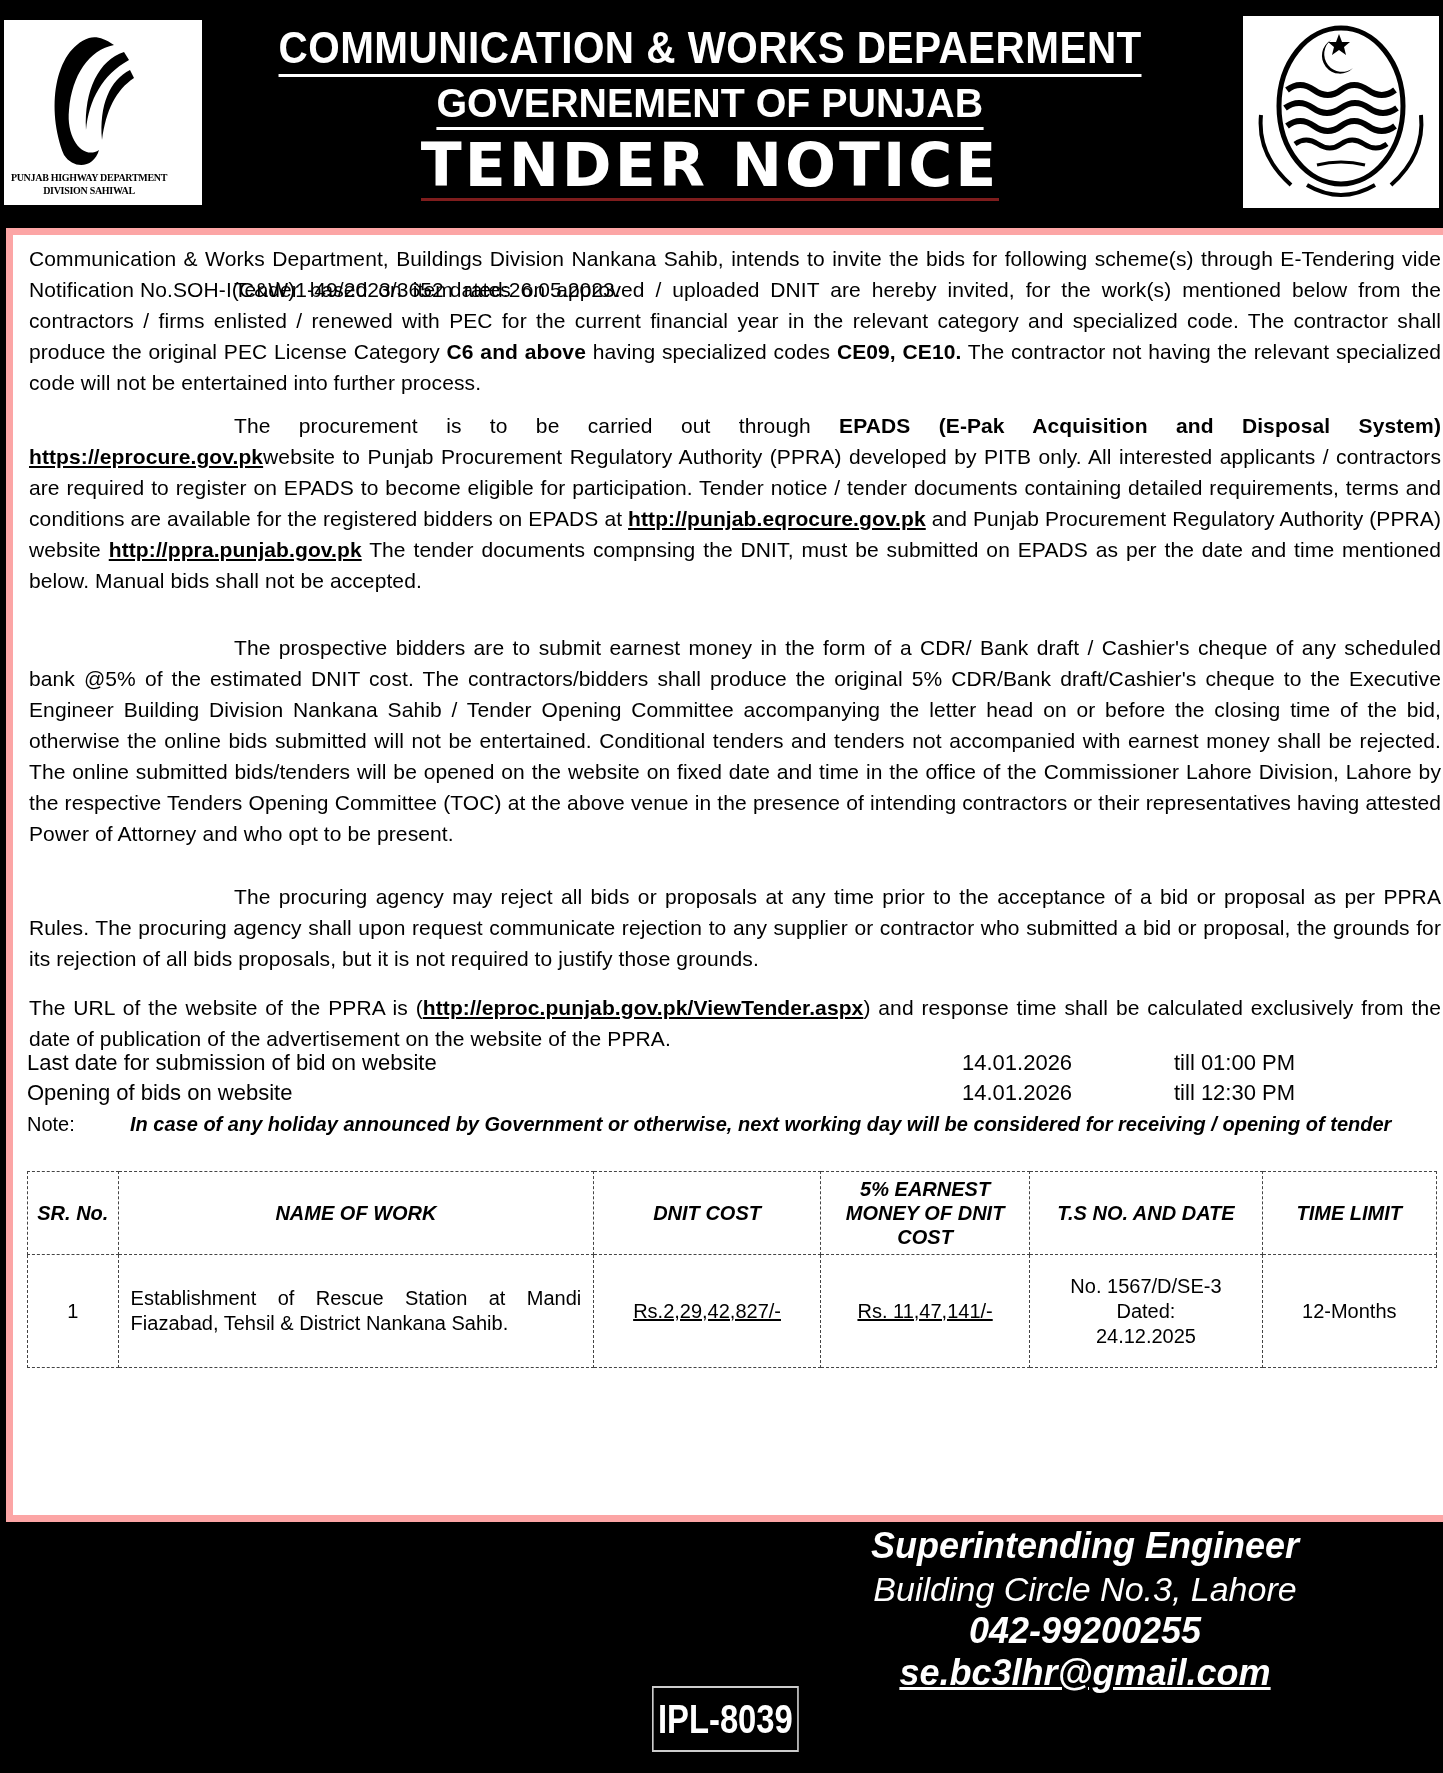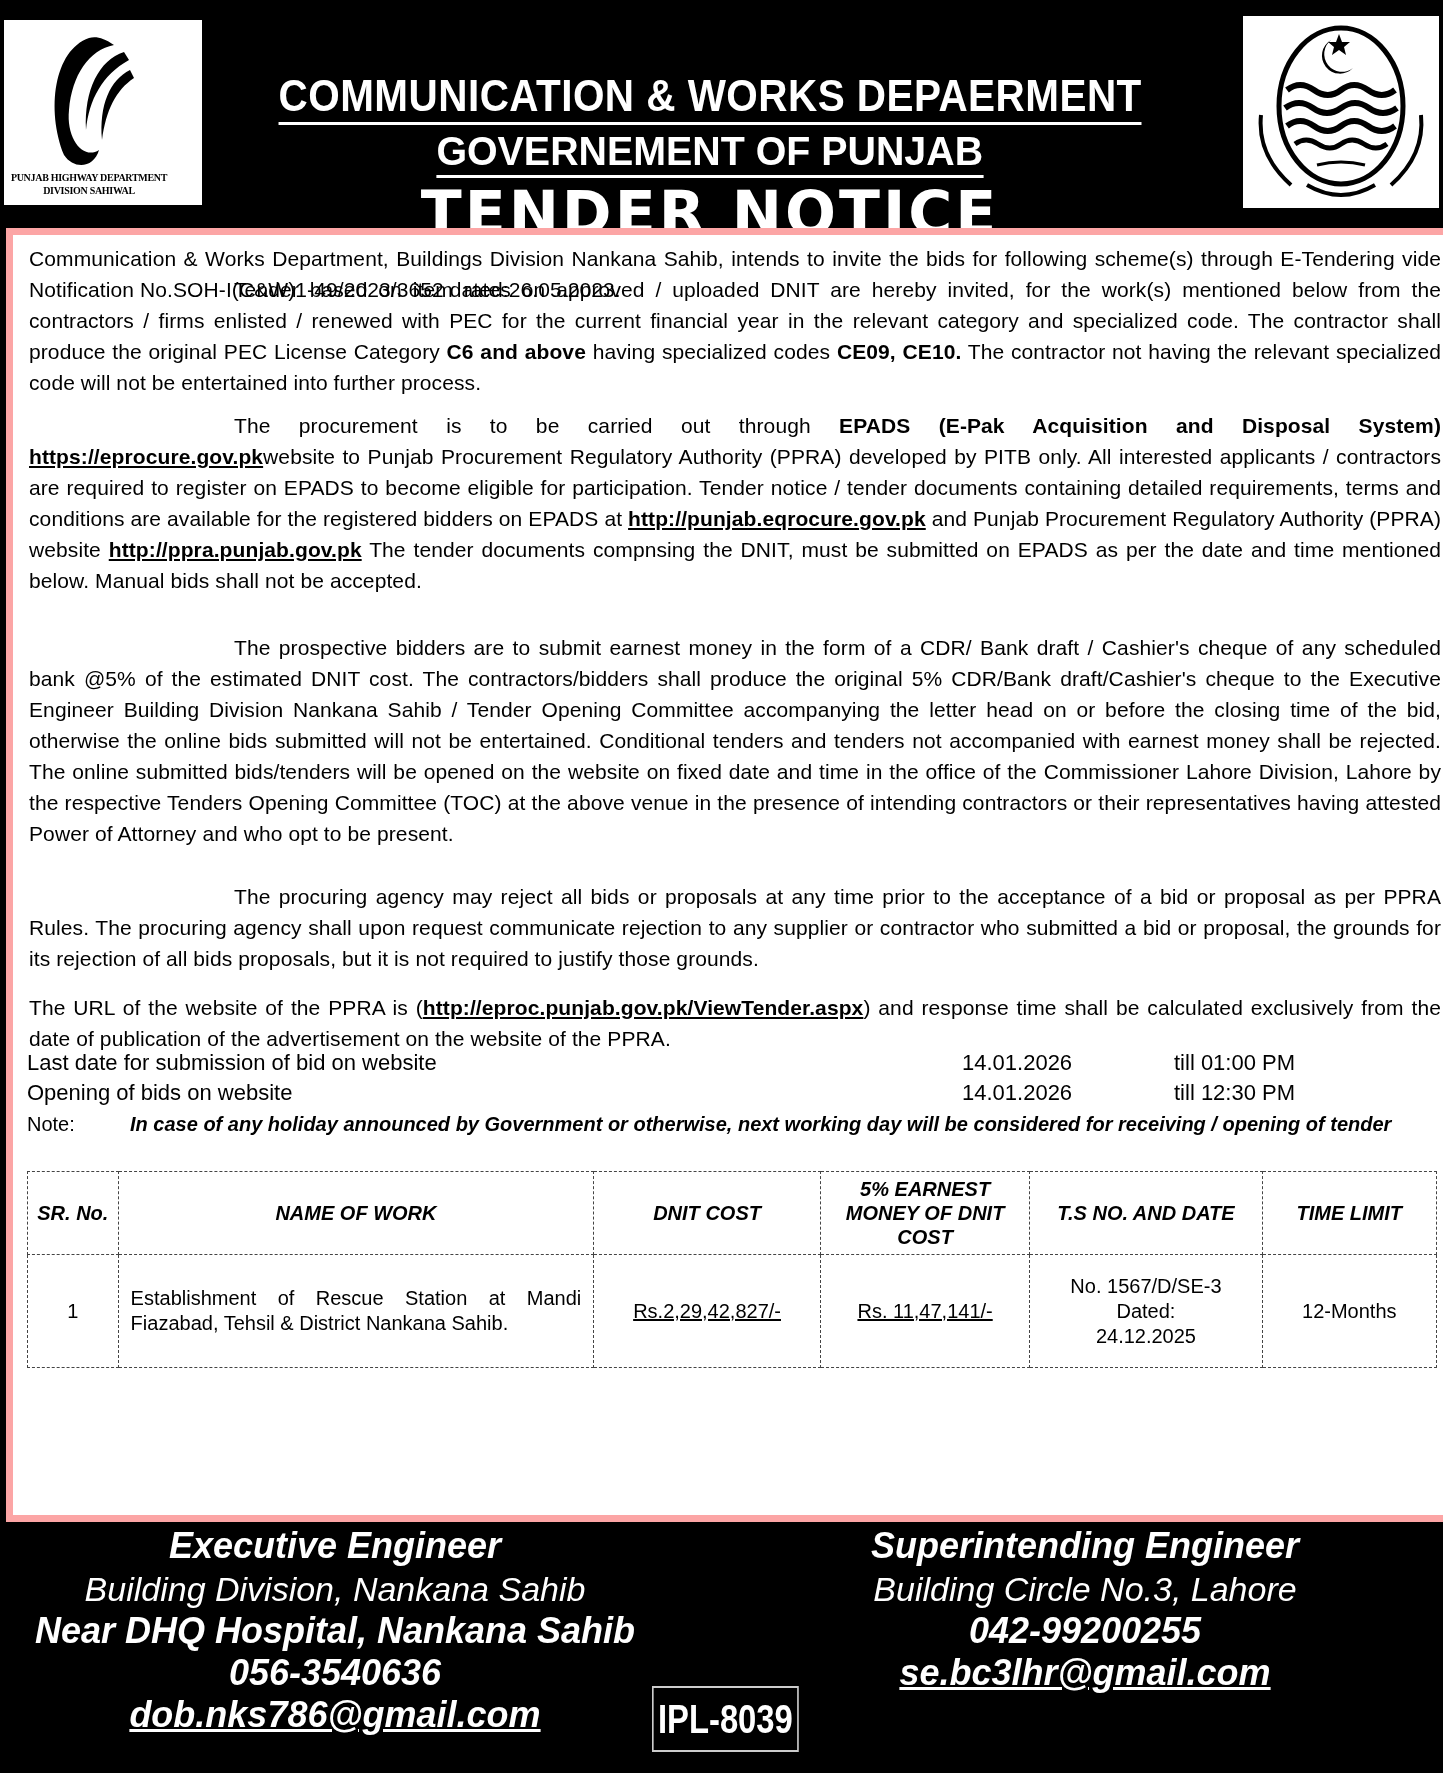--- a/index.html
+++ b/index.html
@@ -13,24 +13,24 @@
   }
   .logo-left svg { position: absolute; left: 40px; top: 10px; }
   .logo-left .cap {
     position: absolute; left: 0; width: 170px; text-align: center; font-family: "Liberation Serif", serif;
     font-weight: bold; font-size: 10px; letter-spacing: -0.3px;
   }
   .logo-right {
     position: absolute; left: 1243px; top: 16px; width: 196px; height: 192px; background: #fff;
   }
   .logo-right svg { position: absolute; left: 4px; top: 4px; }
-  .titles { position: absolute; left: 180px; top: 22px; width: 1060px; text-align: center; color: #fff; font-weight: bold; margin-top: 48px; }
+  .titles { position: absolute; left: 180px; top: 22px; width: 1060px; text-align: center; color: #fff; font-weight: bold; }
   .t1 { font-size: 44px; letter-spacing: 0.5px; line-height: 52px; display: inline-block; border-bottom: 3px solid #fff; transform: scaleX(0.92); }
   .t2 { font-size: 41px; line-height: 48px; display: inline-block; border-bottom: 3px solid #fff; margin-top: 2px; transform: scaleX(0.96); }
-  .t3 { font-size: 60px; line-height: 66px; display: inline-block; border-bottom: 3px solid #1d4ed8; letter-spacing: 3px; margin-top: 2px; font-family: "DejaVu Sans", sans-serif; }
+  .t3 { font-size: 60px; line-height: 66px; display: inline-block; border-bottom: 3px solid #7f1d1d; letter-spacing: 3px; margin-top: 2px; font-family: "DejaVu Sans", sans-serif; }
 
   .body-box {
     position: absolute; left: 6px; top: 228px; width: 1430px; height: 1280px; background: #fff;
     border: 7px solid #fca5a5;
   }
   .para {
     position: absolute; left: 16px; width: 1412px; font-size: 21px; line-height: 31px;
     text-align: justify; letter-spacing: 0.1px;
   }
   .para .indent { display: inline-block; width: 205px; }
@@ -176,27 +176,20 @@
         <div>Dated:</div>
         <div>24.12.2025</div>
       </td>
       <td>12-Months</td>
     </tr>
   </tbody>
     </table>
 </div>
 
 <div class="footer">
-  <div class="fcol" style="left:10px; width:650px;">
-    <div class="l1">Executive Engineer</div>
-    <div class="l2">Building Division, Nankana Sahib</div>
-    <div class="l3">Near DHQ Hospital, Nankana Sahib</div>
-    <div class="l4">056-3540636</div>
-    <div class="l5">dob.nks786@gmail.com</div>
-  </div>
   <div class="fcol" style="left:735px; width:700px;">
     <div class="l1">Superintending Engineer</div>
     <div class="l2">Building Circle No.3, Lahore</div>
     <div class="l4">042-99200255</div>
     <div class="l5">se.bc3lhr@gmail.com</div>
   </div>
 </div>
 <div class="ipl">IPL-8039</div>
 
 </body></html>

